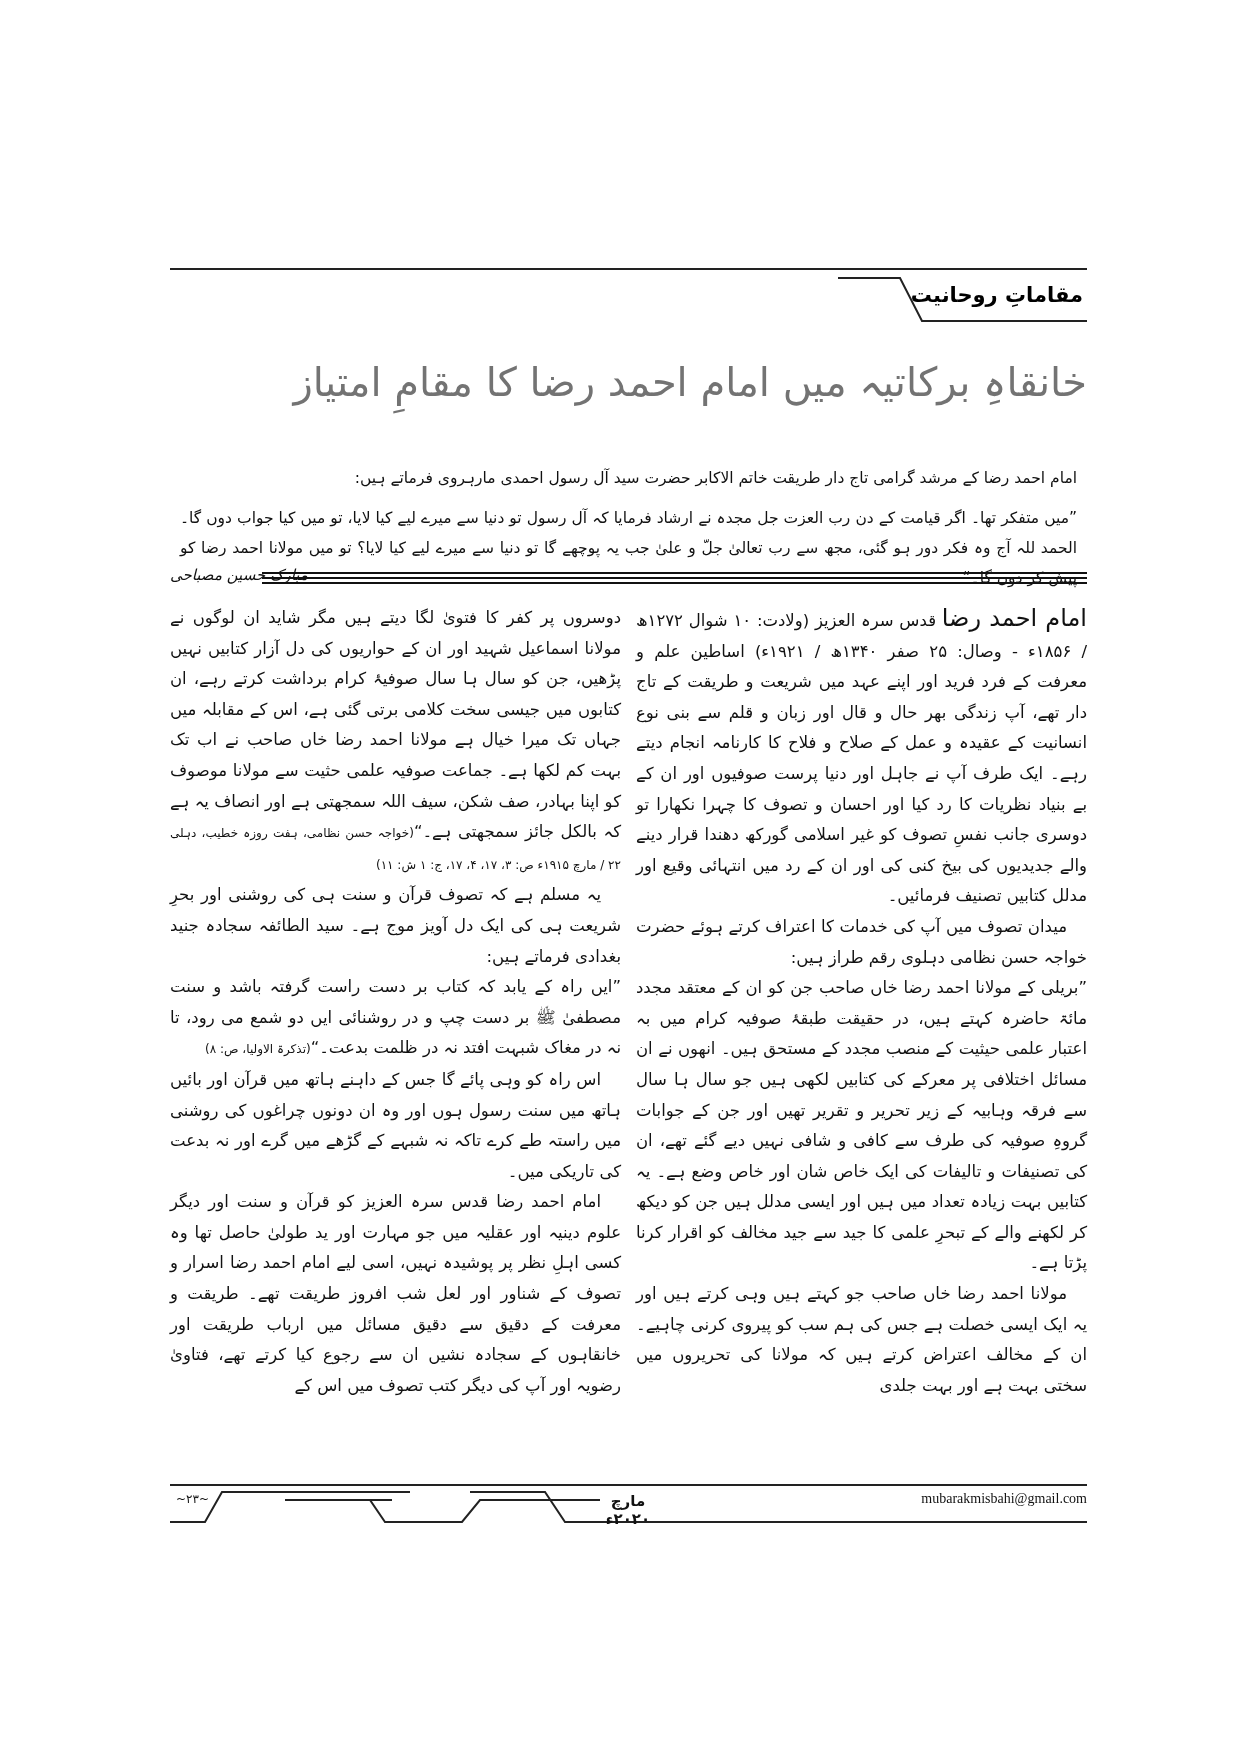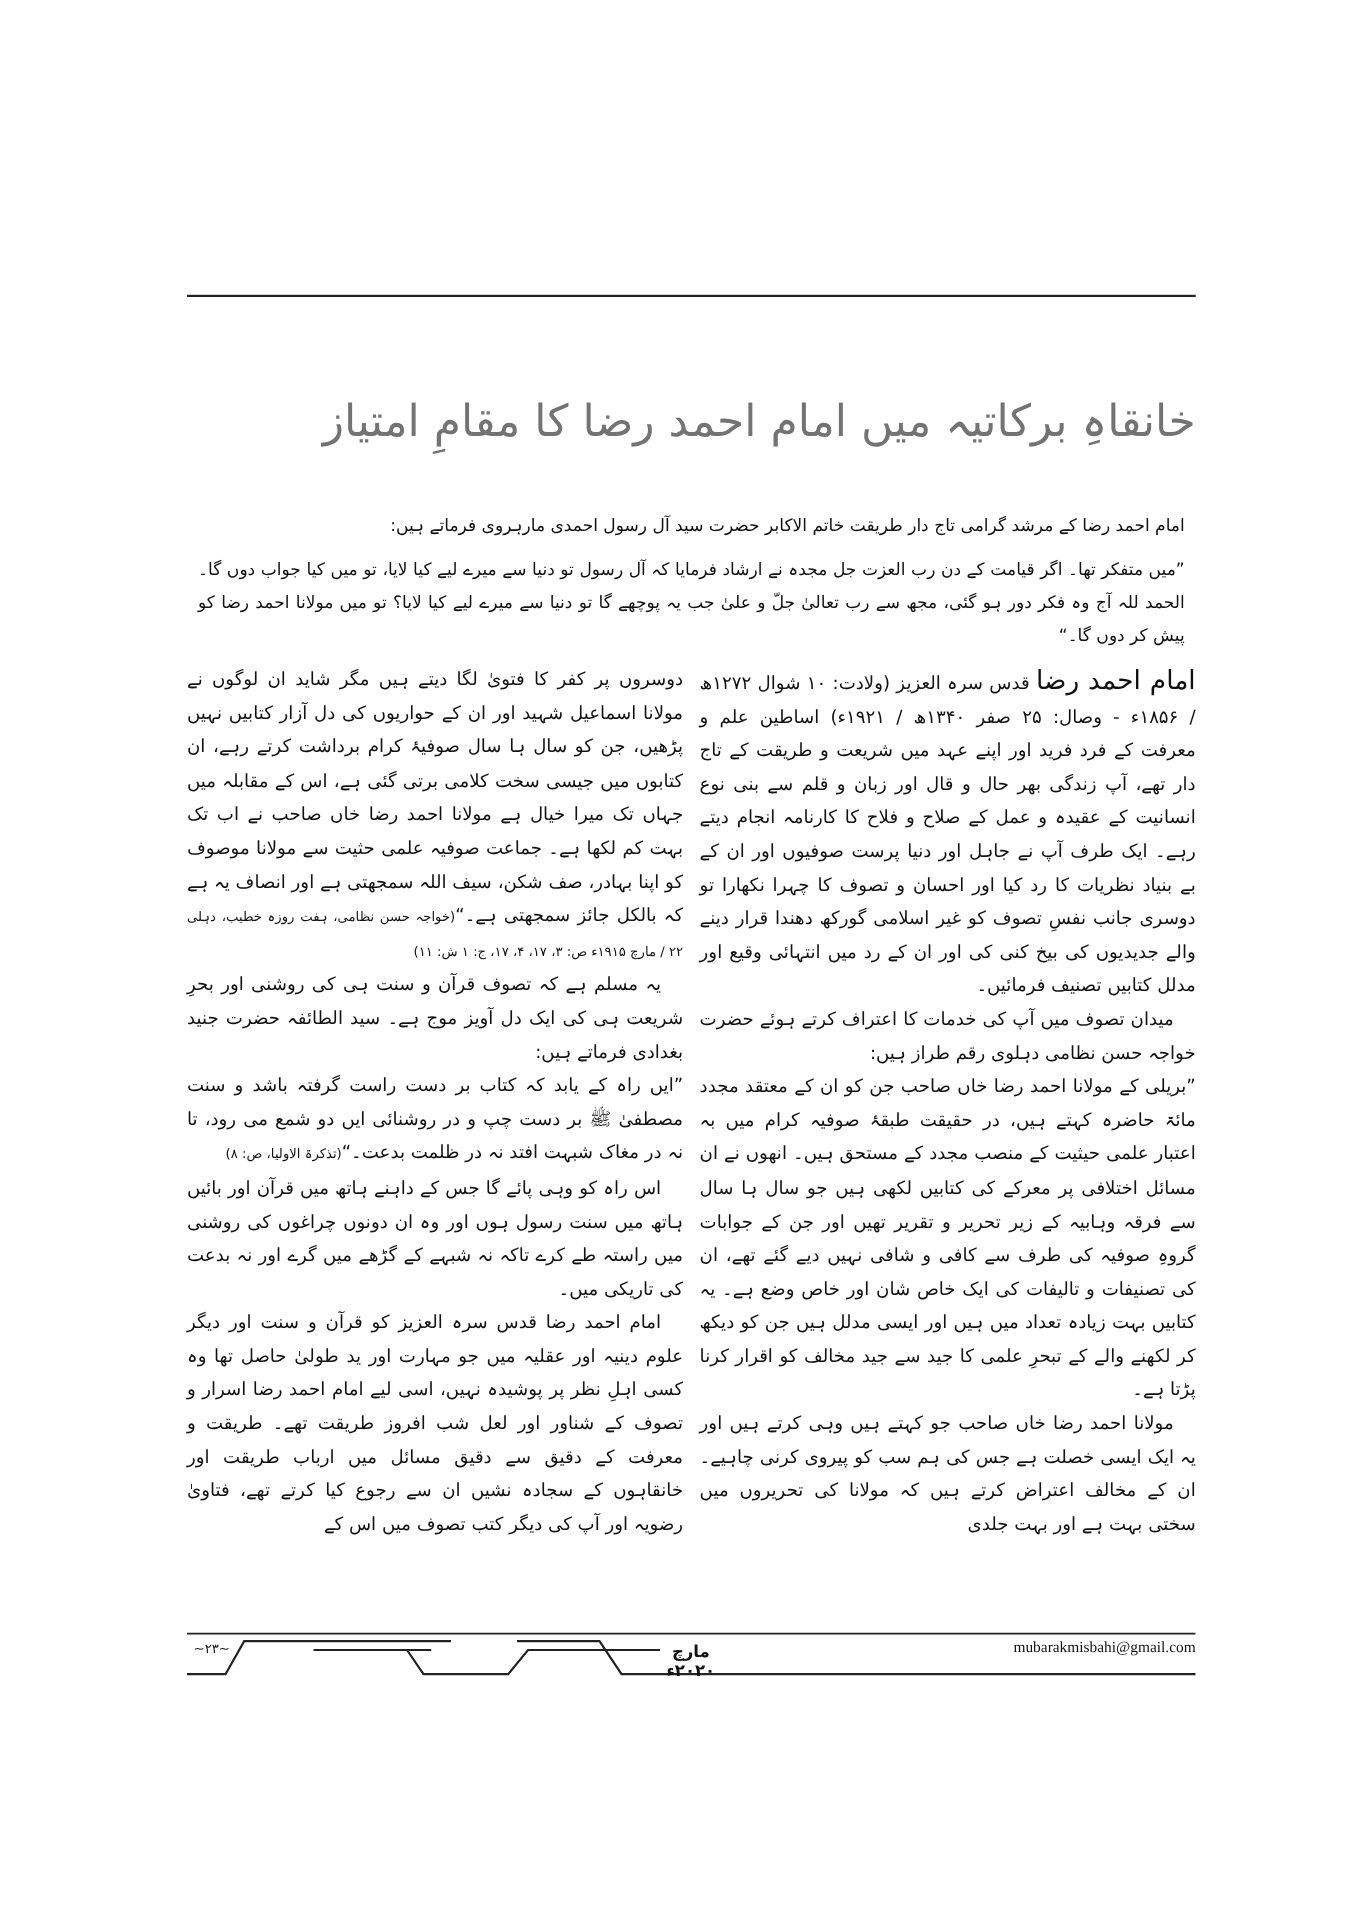--- a/index.html
+++ b/index.html
@@ -39,39 +39,53 @@
   .page-num { position: absolute; left: 6px; top: 8px; font-size: 12px; font-family: "DejaVu Sans", sans-serif; }
   .issue-date { position: absolute; left: 420px; top: 8px; width: 76px; text-align: center; font-size: 15px; font-weight: bold; }
   .email { position: absolute; right: 0; top: 7px; font-family: "Liberation Serif", serif; font-size: 14px; color: #111; }
 </style>
 </head>
 <body>
 
 <div class="page">
 
   <div class="top-rule"></div>
+  <div class="tag-box">
+    <svg width="249" height="45">
+      <polyline points="0,1 62,1 84,44 249,44" fill="none" stroke="#222" stroke-width="2"></polyline>
+    </svg>
+    <span class="section-tag urdu">مقاماتِ روحانیت</span>
+  </div>
 
   <h1 class="title urdu">خانقاہِ برکاتیہ میں امام احمد رضا کا مقامِ امتیاز</h1>
 
   <div class="intro urdu">
     <p>امام احمد رضا کے مرشد گرامی تاج دار طریقت خاتم الاکابر حضرت سید آل رسول احمدی مارہروی فرماتے ہیں:</p>
     <p>”میں متفکر تھا۔ اگر قیامت کے دن رب العزت جل مجدہ نے ارشاد فرمایا کہ آل رسول تو دنیا سے میرے لیے کیا لایا، تو میں کیا جواب دوں گا۔ الحمد للہ آج وہ فکر دور ہو گئی، مجھ سے رب تعالیٰ جلّ و علیٰ جب یہ پوچھے گا تو دنیا سے میرے لیے کیا لایا؟ تو میں مولانا احمد رضا کو پیش کر دوں گا۔“</p>
   </div>
 
+  <div class="byline">
+    <div class="rules">
+      <div></div>
+        <div></div>
+        <div></div>
+    </div>
+    <span class="author urdu">مبارک حسین مصباحی</span>
+  </div>
 
   <div class="col col-right urdu">
     <p><span class="lead-name">امام احمد رضا</span> <span>قدس سرہ العزیز (ولادت: ۱۰ شوال ۱۲۷۲ھ / ۱۸۵۶ء - وصال: ۲۵ صفر ۱۳۴۰ھ / ۱۹۲۱ء) اساطین علم و معرفت کے فرد فرید اور اپنے عہد میں شریعت و طریقت کے تاج دار تھے، آپ زندگی بھر حال و قال اور زبان و قلم سے بنی نوع انسانیت کے عقیدہ و عمل کے صلاح و فلاح کا کارنامہ انجام دیتے رہے۔ ایک طرف آپ نے جاہل اور دنیا پرست صوفیوں اور ان کے بے بنیاد نظریات کا رد کیا اور احسان و تصوف کا چہرا نکھارا تو دوسری جانب نفسِ تصوف کو غیر اسلامی گورکھ دھندا قرار دینے والے جدیدیوں کی بیخ کنی کی اور ان کے رد میں انتہائی وقیع اور مدلل کتابیں تصنیف فرمائیں۔</span></p>
     <p class="indent">میدان تصوف میں آپ کی خدمات کا اعتراف کرتے ہوئے حضرت خواجہ حسن نظامی دہلوی رقم طراز ہیں:</p>
     <p>”بریلی کے مولانا احمد رضا خاں صاحب جن کو ان کے معتقد مجدد مائۃ حاضرہ کہتے ہیں، در حقیقت طبقۂ صوفیہ کرام میں بہ اعتبار علمی حیثیت کے منصب مجدد کے مستحق ہیں۔ انھوں نے ان مسائل اختلافی پر معرکے کی کتابیں لکھی ہیں جو سال ہا سال سے فرقہ وہابیہ کے زیر تحریر و تقریر تھیں اور جن کے جوابات گروہِ صوفیہ کی طرف سے کافی و شافی نہیں دیے گئے تھے، ان کی تصنیفات و تالیفات کی ایک خاص شان اور خاص وضع ہے۔ یہ کتابیں بہت زیادہ تعداد میں ہیں اور ایسی مدلل ہیں جن کو دیکھ کر لکھنے والے کے تبحرِ علمی کا جید سے جید مخالف کو اقرار کرنا پڑتا ہے۔</p>
     <p class="indent">مولانا احمد رضا خاں صاحب جو کہتے ہیں وہی کرتے ہیں اور یہ ایک ایسی خصلت ہے جس کی ہم سب کو پیروی کرنی چاہیے۔ ان کے مخالف اعتراض کرتے ہیں کہ مولانا کی تحریروں میں سختی بہت ہے اور بہت جلدی</p>
   </div>
 
   <div class="col col-left urdu">
     <p><span>دوسروں پر کفر کا فتویٰ لگا دیتے ہیں مگر شاید ان لوگوں نے مولانا اسماعیل شہید اور ان کے حواریوں کی دل آزار کتابیں نہیں پڑھیں، جن کو سال ہا سال صوفیۂ کرام برداشت کرتے رہے، ان کتابوں میں جیسی سخت کلامی برتی گئی ہے، اس کے مقابلہ میں جہاں تک میرا خیال ہے مولانا احمد رضا خاں صاحب نے اب تک بہت کم لکھا ہے۔ جماعت صوفیہ علمی حثیت سے مولانا موصوف کو اپنا بہادر، صف شکن، سیف اللہ سمجھتی ہے اور انصاف یہ ہے کہ بالکل جائز سمجھتی ہے۔“</span><span class="ref">(خواجہ حسن نظامی، ہفت روزہ خطیب، دہلی ۲۲ / مارچ ۱۹۱۵ء ص: ۳، ۱۷، ۴، ۱۷، ج: ۱ ش: ۱۱)</span></p>
-    <p class="indent">یہ مسلم ہے کہ تصوف قرآن و سنت ہی کی روشنی اور بحرِ شریعت ہی کی ایک دل آویز موج ہے۔ سید الطائفہ حضرت جنید بغدادی فرماتے ہیں:</p>
+    <p class="indent">یہ مسلم ہے کہ تصوف قرآن و سنت ہی کی روشنی اور بحرِ شریعت ہی کی ایک دل آویز موج ہے۔ سید الطائفہ سجادہ جنید بغدادی فرماتے ہیں:</p>
     <p><span>”ایں راہ کے یابد کہ کتاب بر دست راست گرفتہ باشد و سنت مصطفیٰ ﷺ بر دست چپ و در روشنائی ایں دو شمع می رود، تا نہ در مغاک شبہت افتد نہ در ظلمت بدعت۔“</span><span class="ref">(تذکرۃ الاولیا، ص: ۸)</span></p>
     <p class="indent">اس راہ کو وہی پائے گا جس کے داہنے ہاتھ میں قرآن اور بائیں ہاتھ میں سنت رسول ہوں اور وہ ان دونوں چراغوں کی روشنی میں راستہ طے کرے تاکہ نہ شبہے کے گڑھے میں گرے اور نہ بدعت کی تاریکی میں۔</p>
     <p class="indent">امام احمد رضا قدس سرہ العزیز کو قرآن و سنت اور دیگر علوم دینیہ اور عقلیہ میں جو مہارت اور ید طولیٰ حاصل تھا وہ کسی اہلِ نظر پر پوشیدہ نہیں، اسی لیے امام احمد رضا اسرار و تصوف کے شناور اور لعل شب افروز طریقت تھے۔ طریقت و معرفت کے دقیق سے دقیق مسائل میں ارباب طریقت اور خانقاہوں کے سجادہ نشیں ان سے رجوع کیا کرتے تھے، فتاویٰ رضویہ اور آپ کی دیگر کتب تصوف میں اس کے</p>
   </div>
 
   <div class="footer">
     <svg width="917" height="40">
       <line x1="0" y1="1" x2="917" y2="1" stroke="#222" stroke-width="2"></line>
       <polyline points="0,38 35,38 52,8 240,8" fill="none" stroke="#222" stroke-width="2"></polyline>
       <polyline points="115,16 222,16" fill="none" stroke="#222" stroke-width="2"></polyline>

